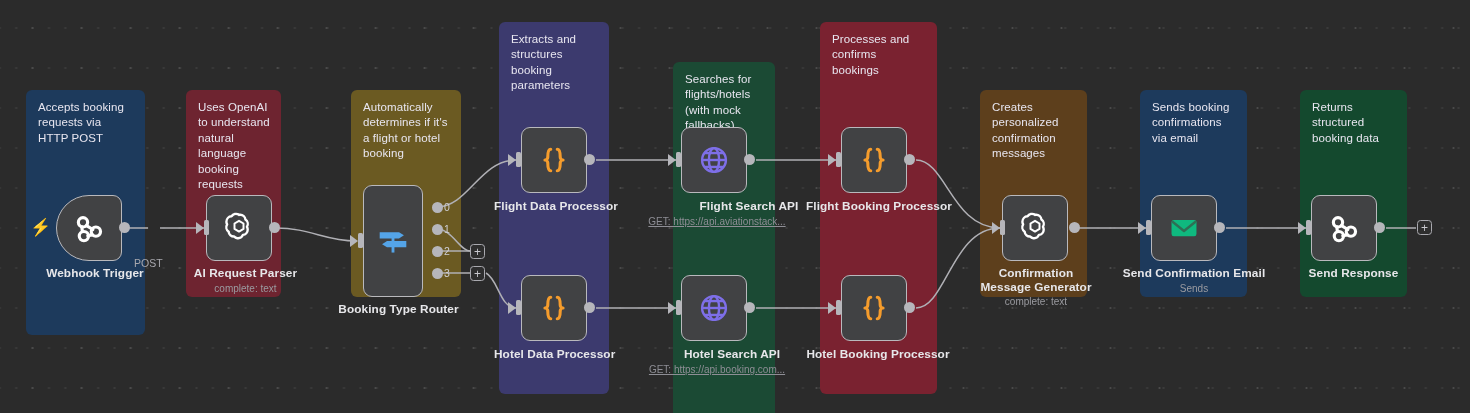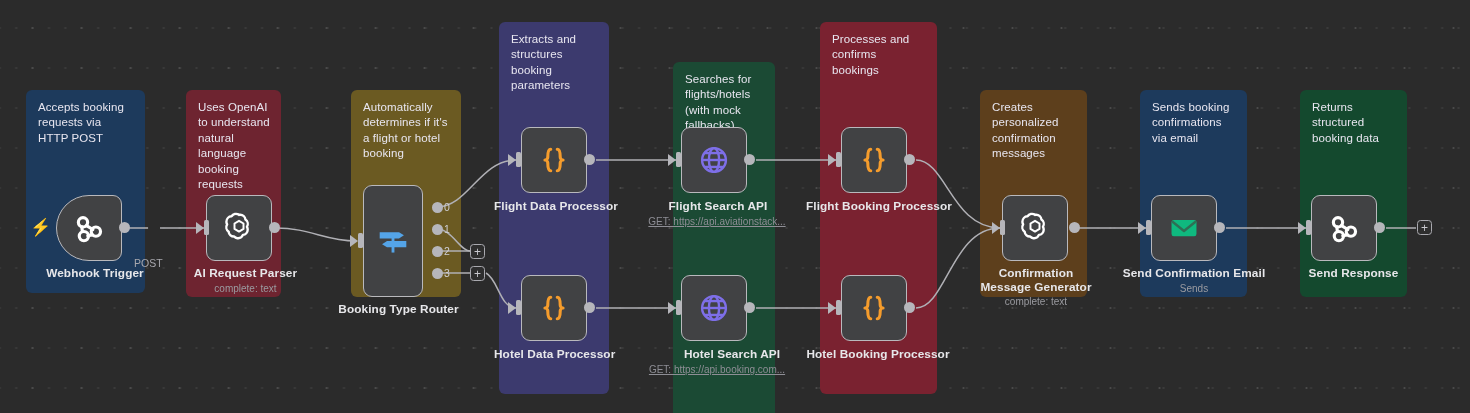--- a/index.html
+++ b/index.html
@@ -106,21 +106,21 @@
     position: absolute; z-index: 4;
     font-size: 17px; color: #f2663c; line-height: 1;
   }
   .icon-svg { display: block; }
 </style>
 </head>
 <body>
 
 <div id="canvas">
 
-  <div class="sticky blue" style="left:26px; top:90px; width:119px; height:203px;">
+  <div class="sticky blue" style="left:26px; top:90px; width:119px; height:245px;">
     <span>Accepts booking requests via HTTP POST</span>
   </div>
 
   <div class="sticky red" style="left:186px; top:90px; width:95px; height:207px;">
     <span>Uses OpenAI to understand natural language booking requests</span>
   </div>
 
   <div class="sticky olive" style="left:351px; top:90px; width:110px; height:207px;">
     <span>Automatically determines if it's a flight or hotel booking</span>
   </div>
@@ -277,21 +277,21 @@
       <g fill="none" stroke="#7e6fe8" stroke-width="1.7">
         <circle cx="12" cy="12" r="8.4"></circle>
         <ellipse cx="12" cy="12" rx="3.6" ry="8.4"></ellipse>
         <path d="M3.6 12 H20.4"></path>
         <path d="M5.1 7.1 H18.9"></path>
         <path d="M5.1 16.9 H18.9"></path>
       </g>
     </svg>
   </div>
   <div class="dot" style="left:744px; top:154px;"></div>
-  <div class="node-label" style="left:655px; top:199px; width:126px;">Flight Search API</div>
+  <div class="node-label" style="left:686px; top:199px; width:126px;">Flight Search API</div>
   <div class="node-sub muted" style="left:624px; top:216px; width:186px;">GET: https://api.aviationstack...</div>
 
   <div class="inarrow" style="left:668px; top:302px;"></div>
   <div class="inbar" style="left:676px; top:300px;"></div>
   <div class="node" style="left:681px; top:275px;">
     <svg class="icon-svg" width="34" height="34" viewBox="0 0 24 24">
       <g fill="none" stroke="#7e6fe8" stroke-width="1.7">
         <circle cx="12" cy="12" r="8.4"></circle>
         <ellipse cx="12" cy="12" rx="3.6" ry="8.4"></ellipse>
         <path d="M3.6 12 H20.4"></path>

